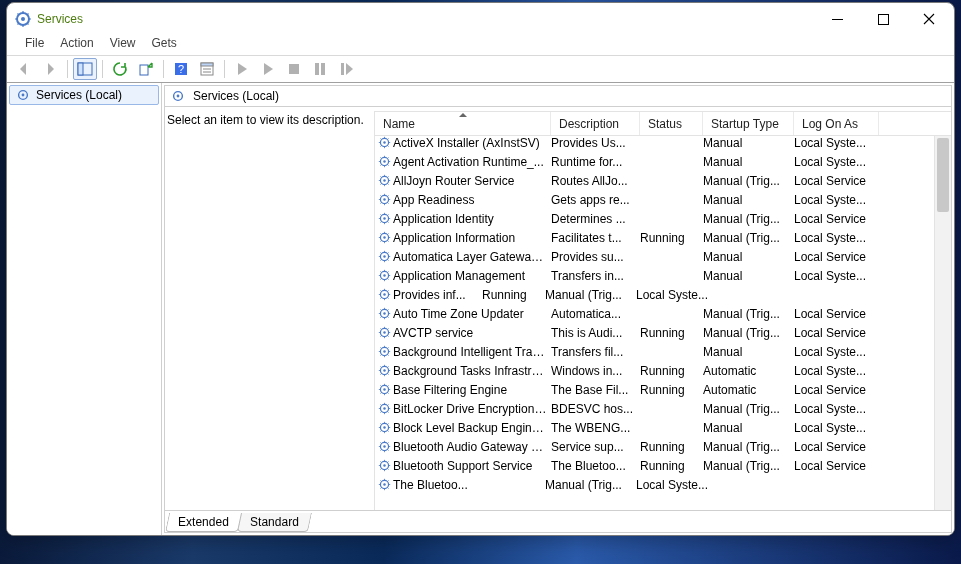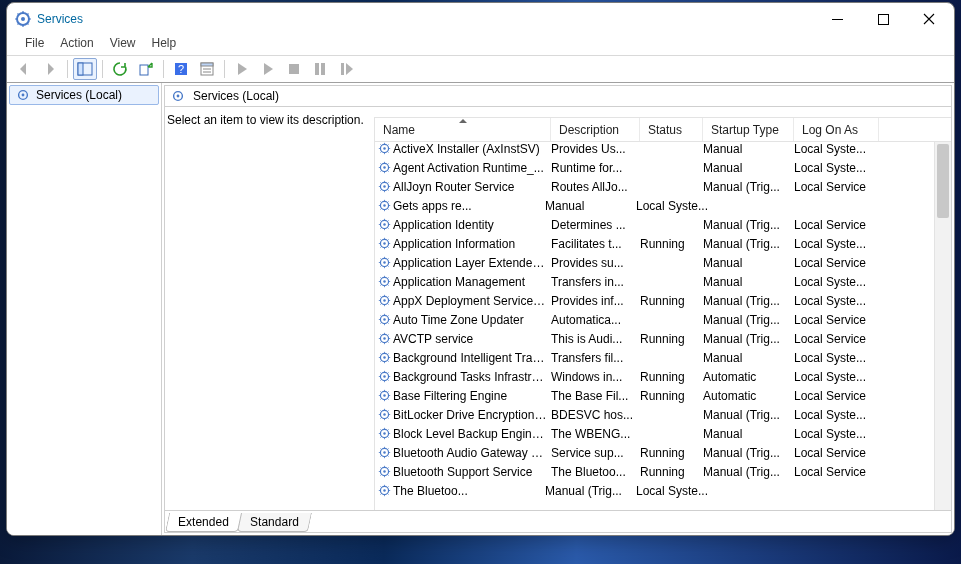--- a/index.html
+++ b/index.html
@@ -7,21 +7,21 @@
   .outer { width:961px; height:564px; position:relative; }
   .window {
     position:absolute; left:6px; top:2px; width:949px; height:534px;
     background:#ffffff; border:1px solid #7a7a7a; border-radius:8px;
     display:flex; flex-direction:column; overflow:hidden;
     box-shadow:0 4px 20px rgba(0,0,0,.3);
   }
   
   .titlebar { height:32px; display:flex; align-items:center; padding:0 2px 0 8px; }
   .titlebar .icon { width:16px; height:16px; margin-right:6px; display:flex; align-items:center; justify-content:center; }
-  .titlebar .title { font-size:12px; color:#0369a1; flex:0 0 auto; }
+  .titlebar .title { font-size:12px; color:#4d7c0f; flex:0 0 auto; }
   .titlebar .spacer { flex:1; }
   .winbtn { width:46px; height:30px; display:flex; align-items:center; justify-content:center; }
   .winbtn svg { width:11px; height:11px; }
   .winbtn.close svg { width:12px; height:12px; }
   
   .menubar { height:20px; display:flex; align-items:center; padding:0 6px 4px 10px; font-size:12px; gap:0; }
   .menubar .menuitem { padding:2px 8px; color:#404040; }
   
   .toolbar { height:28px; border-top:1px solid #d9d9d9; border-bottom:1px solid #a0a0a0; background:#ffffff; display:flex; align-items:center; padding:0 4px; gap:0; }
   .tbtn { width:24px; height:22px; display:flex; align-items:center; justify-content:center; margin:0 1px; }
@@ -32,21 +32,21 @@
   
   .body { flex:1; display:flex; border-top:0; min-height:0; }
   .navpane { width:155px; border-right:1px solid #cfcfcf; background:#ffffff; padding:2px; }
   .navitem { display:flex; align-items:center; gap:6px; padding:2px 6px; border:1px solid #99b8e8; background:#eaf2fe; border-radius:2px; font-size:12px; }
   .navitem .gi { width:14px; height:14px; }
   .mainpane { flex:1; display:flex; flex-direction:column; min-width:0; background:#ffffff; }
   .mainheader { height:22px; display:flex; align-items:center; gap:8px; padding:0 6px; border:1px solid #cfcfcf; margin:2px 2px 0 2px; background:#fff; font-size:12px; }
   .mainheader .gi { width:14px; height:14px; }
   .maincontent { flex:1; display:flex; border:1px solid #cfcfcf; border-top:0; margin:0 2px 0 2px; min-height:0; }
   .leftprompt { width:209px; font-size:12px; padding:6px 6px 6px 2px; border-right:0; }
-  .listwrap { flex:1; display:flex; flex-direction:column; min-width:0; position:relative; border-left:1px solid #e3e3e3; border-top:1px solid #e3e3e3; margin-top:10px; }
+  .listwrap { flex:1; display:flex; flex-direction:column; min-width:0; position:relative; border-left:1px solid #e3e3e3; border-top:1px solid #e3e3e3; margin-top:4px; }
   .colheaders { height:24px; display:flex; align-items:stretch; border-bottom:1px solid #e3e3e3; font-size:12px; color:#222; background:#fff; position:relative; }
   .col { display:flex; align-items:center; padding:0 8px; border-right:1px solid #eaeaea; position:relative; }
   .col.sort::after { content:""; position:absolute; top:1px; left:50%; transform:translateX(-50%); width:0; height:0; border-left:4px solid transparent; border-right:4px solid transparent; border-bottom:4px solid #666; }
   .c-name{width:176px;} .c-desc{width:89px;} .c-status{width:63px;} .c-startup{width:91px;} .c-logon{width:85px;}
   .list { flex:1; overflow:hidden; font-size:12px; }
   .row { height:19px; display:flex; align-items:flex-start; white-space:nowrap; }
   .row .ic { width:18px; display:flex; align-items:center; justify-content:center; }
   .row .ic svg{width:13px;height:13px;}
   .cell { overflow:hidden; text-overflow:ellipsis; padding:0 4px 0 0; }
   .cell.name{width:158px;} .cell.desc{width:89px;} .cell.status{width:63px;} .cell.startup{width:91px;} .cell.logon{width:85px;}
@@ -89,21 +89,21 @@
           <svg viewBox="0 0 12 12">
             <path d="M1 1l10 10M11 1L1 11" stroke="#000" stroke-width="1.1"></path>
           </svg>
         </div>
     </div>
 
     <div class="menubar">
       <span class="menuitem">File</span>
       <span class="menuitem">Action</span>
       <span class="menuitem">View</span>
-      <span class="menuitem">Help</span>
+      <span class="menuitem">Gets</span>
     </div>
 
     <div class="toolbar">
       <div class="tbtn disabled">
           <svg viewBox="0 0 16 16">
             <path d="M10 2L4 8l6 6" fill="#555"></path>
           </svg>
         </div>
       <div class="tbtn disabled">
           <svg viewBox="0 0 16 16">
@@ -260,20 +260,21 @@
                   <span class="cell logon">Local Service</span>
                 </div>
                 <div class="row">
                   <span class="ic">
                     <svg viewBox="0 0 16 16">
                       <circle cx="8" cy="8" r="5" fill="none" stroke="#4a7ac8" stroke-width="1.5"></circle>
                       <circle cx="8" cy="8" r="1.5" fill="#4a7ac8"></circle>
                       <path d="M8 1v2M8 13v2M1 8h2M13 8h2M3 3l1.3 1.3M11.7 11.7L13 13M3 13l1.3-1.3M11.7 4.3L13 3" stroke="#4a7ac8" stroke-width="1"></path>
                     </svg>
                   </span>
+                  <span class="cell name">App Readiness</span>
                   <span class="cell desc">Gets apps re...</span>
                   <span class="cell status"></span>
                   <span class="cell startup">Manual</span>
                   <span class="cell logon">Local Syste...</span>
                 </div>
                 <div class="row">
                   <span class="ic">
                     <svg viewBox="0 0 16 16">
                       <circle cx="8" cy="8" r="5" fill="none" stroke="#4a7ac8" stroke-width="1.5"></circle>
                       <circle cx="8" cy="8" r="1.5" fill="#4a7ac8"></circle>
@@ -301,21 +302,21 @@
                   <span class="cell logon">Local Syste...</span>
                 </div>
                 <div class="row">
                   <span class="ic">
                     <svg viewBox="0 0 16 16">
                       <circle cx="8" cy="8" r="5" fill="none" stroke="#4a7ac8" stroke-width="1.5"></circle>
                       <circle cx="8" cy="8" r="1.5" fill="#4a7ac8"></circle>
                       <path d="M8 1v2M8 13v2M1 8h2M13 8h2M3 3l1.3 1.3M11.7 11.7L13 13M3 13l1.3-1.3M11.7 4.3L13 3" stroke="#4a7ac8" stroke-width="1"></path>
                     </svg>
                   </span>
-                  <span class="cell name">Application Layer Extended ...</span>
+                  <span class="cell name">Automatica Layer Gateway ...</span>
                   <span class="cell desc">Provides su...</span>
                   <span class="cell status"></span>
                   <span class="cell startup">Manual</span>
                   <span class="cell logon">Local Service</span>
                 </div>
                 <div class="row">
                   <span class="ic">
                     <svg viewBox="0 0 16 16">
                       <circle cx="8" cy="8" r="5" fill="none" stroke="#4a7ac8" stroke-width="1.5"></circle>
                       <circle cx="8" cy="8" r="1.5" fill="#4a7ac8"></circle>
@@ -329,21 +330,20 @@
                   <span class="cell logon">Local Syste...</span>
                 </div>
                 <div class="row">
                   <span class="ic">
                     <svg viewBox="0 0 16 16">
                       <circle cx="8" cy="8" r="5" fill="none" stroke="#4a7ac8" stroke-width="1.5"></circle>
                       <circle cx="8" cy="8" r="1.5" fill="#4a7ac8"></circle>
                       <path d="M8 1v2M8 13v2M1 8h2M13 8h2M3 3l1.3 1.3M11.7 11.7L13 13M3 13l1.3-1.3M11.7 4.3L13 3" stroke="#4a7ac8" stroke-width="1"></path>
                     </svg>
                   </span>
-                  <span class="cell name">AppX Deployment Service (...</span>
                   <span class="cell desc">Provides inf...</span>
                   <span class="cell status">Running</span>
                   <span class="cell startup">Manual (Trig...</span>
                   <span class="cell logon">Local Syste...</span>
                 </div>
                 <div class="row">
                   <span class="ic">
                     <svg viewBox="0 0 16 16">
                       <circle cx="8" cy="8" r="5" fill="none" stroke="#4a7ac8" stroke-width="1.5"></circle>
                       <circle cx="8" cy="8" r="1.5" fill="#4a7ac8"></circle>

